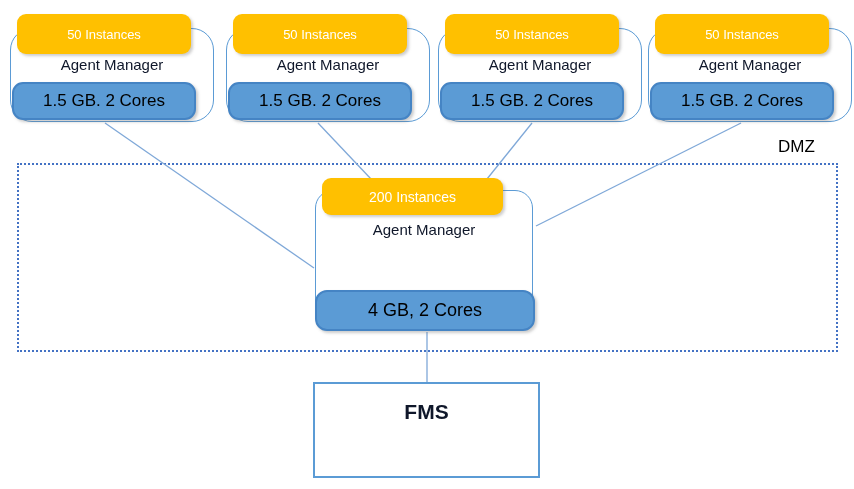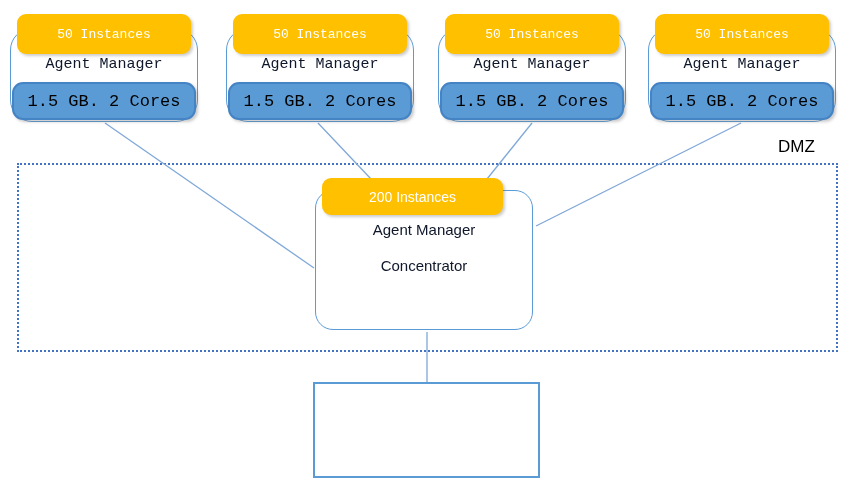--- a/index.html
+++ b/index.html
@@ -35,21 +35,21 @@
     color:#000000;box-sizing:border-box;
     box-shadow:2px 2px 3px rgba(110,110,110,.35);
     font-size:17px;
     text-align:center;
   }
   .node-title{
     position:absolute;left:0;right:0;text-align:center;color:#0f172a;font-size:15px;
   }
 
   
-  .am{width:188px;height:94px;top:28px;font-family:Liberation Mono, monospace;}
+  .am{width:204px;height:94px;top:28px;}
   .am .badge{left:7px;top:-14px;width:174px;height:40px;}
   .am .node-title{top:28px;}
   .am .bar{left:2px;top:54px;width:184px;height:38px;}
   .am1{left:10px;} .am2{left:226px;} .am3{left:438px;} .am4{left:648px;}
 
   
   .dmz{
     position:absolute;left:17px;top:163px;width:817px;height:185px;
     border:2px dotted var(--dmz-border);z-index:0;
   }
@@ -114,20 +114,21 @@
     <div class="shell"></div>
     <div class="badge">50 Instances</div>
     <div class="node-title">Agent Manager</div>
     <div class="bar">1.5 GB. 2 Cores</div>
   </div>
 
   <div class="node conc">
     <div class="shell"></div>
     <div class="badge">200 Instances</div>
     <div class="node-title title1">Agent Manager</div>
-    <div class="node-title title2">Concentrator</div>
+    <div class="bar">4 GB, 2 Cores</div>
   </div>
 
   <div class="node fms">
     <div class="shell"></div>
+    <div class="node-title">FMS</div>
   </div>
 
 </div>
 
 </body></html>

